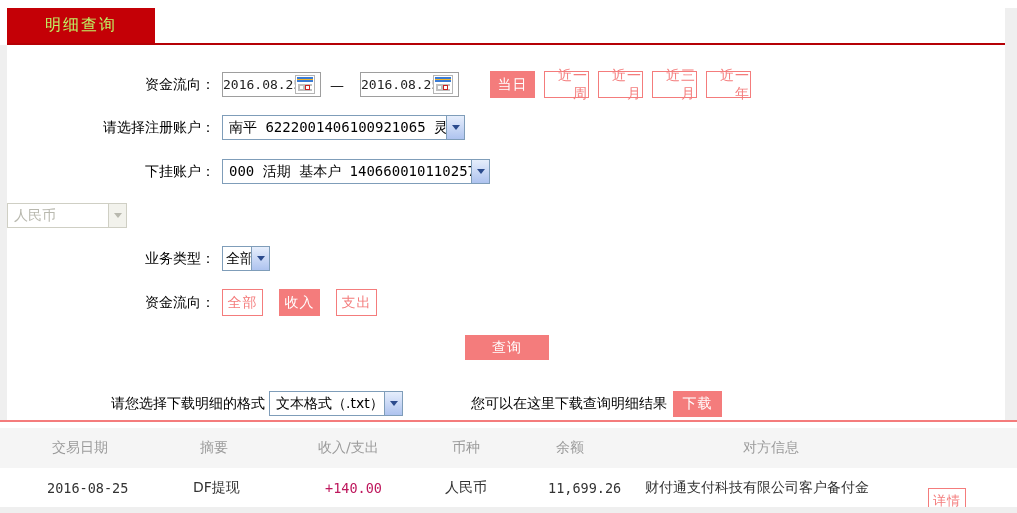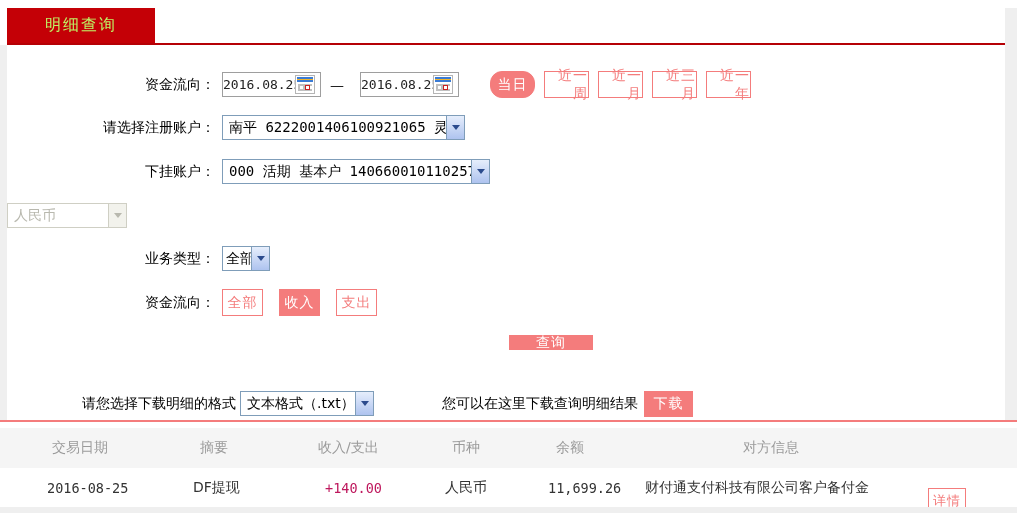--- a/index.html
+++ b/index.html
@@ -27,39 +27,39 @@
                                  repeating-linear-gradient(to bottom,#c0c0c0 0 2px,transparent 2px 5px); }
   .cal .red-dot { position:absolute; right:4px; bottom:3px; width:5px; height:5px; border:1px solid #cc2222; background:#fff; z-index:2; }
   .dash { margin:0 9px; color:#222; }
 
   .btn { display:inline-flex; align-items:center; justify-content:center; height:27px; font-size:14px; cursor:pointer; letter-spacing:1px; }
   .btn-fill { background:#f47c7c; color:#fff; border:1px solid #f47c7c; }
   .btn-line { background:#fff; color:#f47c7c; border:1px solid #f47c7c; }
 
   .qbtn { width:45px; }
   .qbtn + .qbtn { margin-left:9px;text-align:right; }
-  .first-q { margin-left:31px;border-radius:12px; }
+  .first-q { margin-left:31px; }
 
   .xpsel { margin-left:7px; height:25px; border:1px solid #7f9db9; background:#fff; display:flex; align-items:stretch; cursor:pointer; }
   .xpsel .sel-text { flex:1; display:flex; align-items:center; padding:0 6px; font-size:14px; white-space:nowrap; overflow:hidden;
                      font-family:"DejaVu Sans Mono", monospace; }
   .sel-arrow { width:18px; background:linear-gradient(#e6eefc,#aec3ef); border-left:1px solid #7f9db9; display:flex; align-items:center; justify-content:center; }
   .chev { width:0; height:0; border-left:4px solid transparent; border-right:4px solid transparent; border-top:5px solid #2b4b8d; }
   .xpsel.disabled { border-color:#cfcfc4; cursor:default; }
   .xpsel.disabled .sel-text { color:#b8b8ae; }
   .xpsel.disabled .sel-arrow { background:#f2f2ec; border-left:1px solid #cfcfc4; }
   .xpsel.disabled .chev { border-top-color:#b8b8ae; }
 
   .flow-btn { width:41px; margin-left:16px; }
   .flow-first { margin-left:7px; }
 
-  .query-btn { position:absolute; left:465px; top:335px; width:84px; height:15px;margin-left:44px; }
+  .query-btn { position:absolute; left:465px; top:335px; width:84px; height:25px; }
 
   .dl-row { position:absolute; left:0; top:390px; width:1005px; height:27px; display:flex; align-items:center; }
-  .dl-label { margin-left:82px; }
+  .dl-label { margin-left:111px; }
   .dl-sel { width:134px; margin-left:4px; }
   .dl-hint { margin-left:68px; }
   .dl-btn { margin-left:6px; width:49px; height:26px; }
 
   .pink-line { position:absolute; left:0; top:420px; width:1017px; height:2px; background:#f47c7c; }
   .thead { position:absolute; left:0; top:428px; width:1017px; height:40px; background:#f5f5f5; color:#9b9b9b; }
   .thead span, .trow > span { position:absolute; top:50%; transform:translateY(-50%); white-space:nowrap; }
   .trow { position:absolute; left:0; top:468px; width:1017px; height:39px; background:#fff; color:#333; }
   .num { font-family:"DejaVu Sans Mono", monospace; font-size:13.5px; }
   .amount { color:#be185d; }

